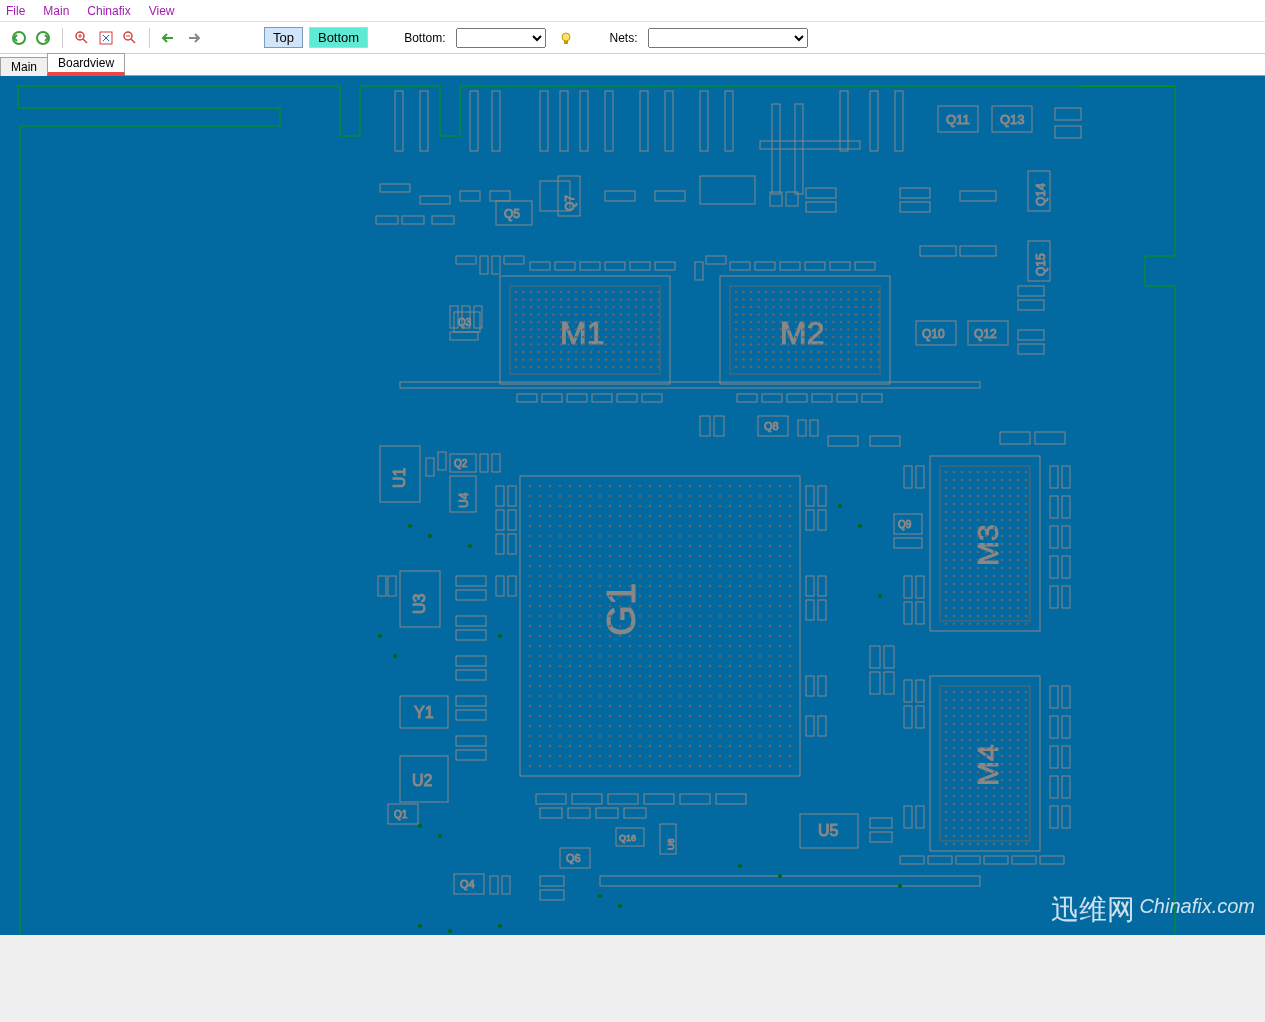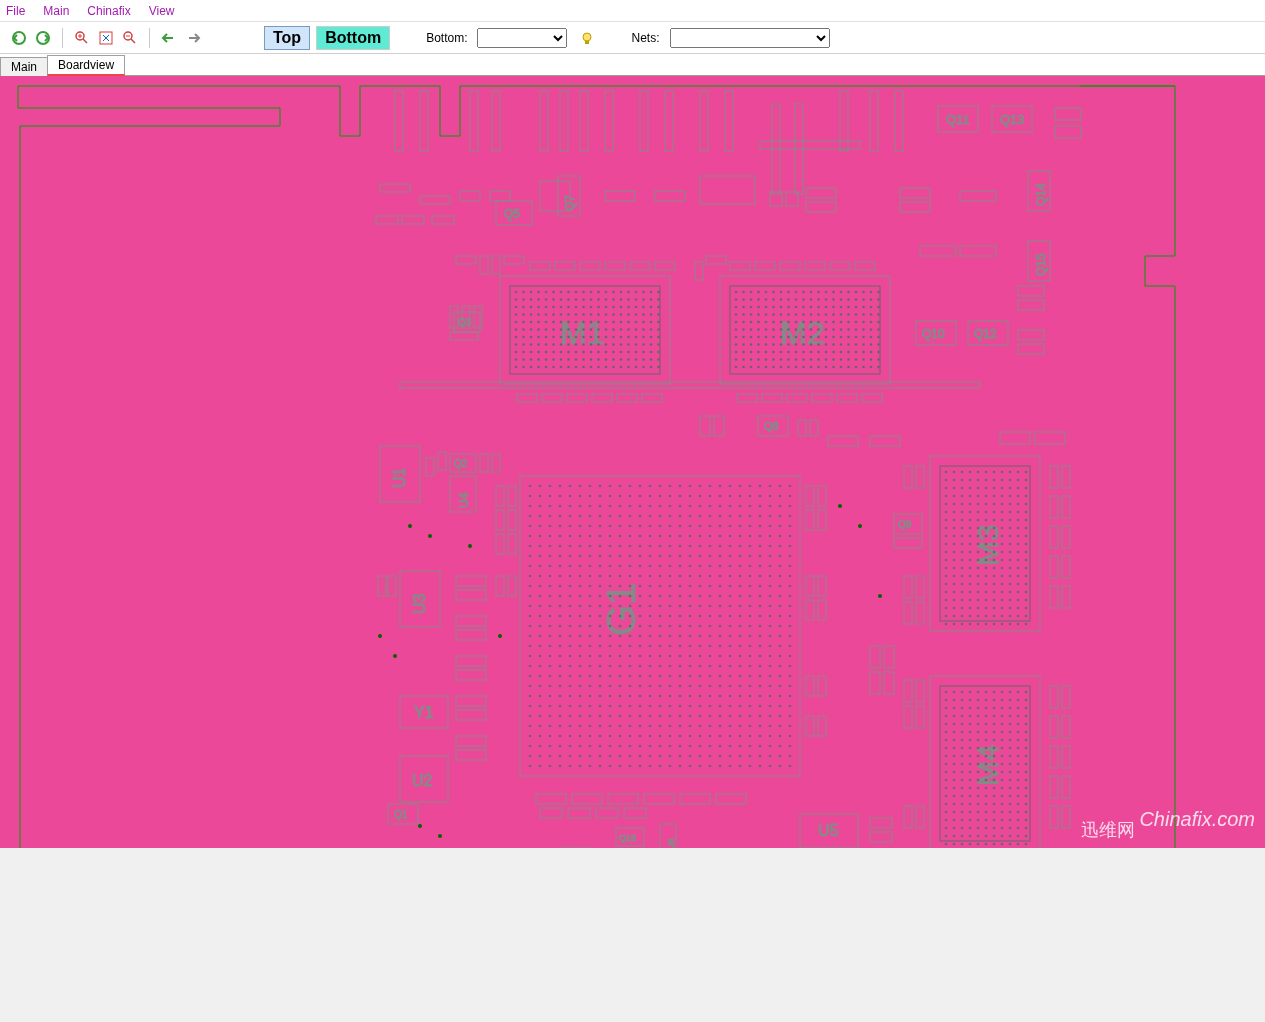--- a/index.html
+++ b/index.html
@@ -2,33 +2,33 @@
 <html><head>
 <meta charset="utf-8">
 <style>
 * { margin:0; padding:0; box-sizing:border-box; }
 body { font-family:"Segoe UI",Tahoma,sans-serif; font-size:12px; background:#f0f0f0; width:1265px; height:1022px; overflow:hidden; position:relative;}
 .menubar { background:#fff; border-bottom:1px solid #e0e0e0; padding:2px 6px; display:flex; gap:18px; height:22px; align-items:center;}
 .menubar span { color:#a21caf; cursor:default; }
 .toolbar { background:#fff; border-bottom:1px solid #d0d0d0; padding:4px 10px; display:flex; align-items:center; gap:6px; height:32px;}
 .tool-icon { width:18px; height:18px; display:inline-flex; align-items:center; justify-content:center; cursor:pointer;}
 .tool-sep { width:1px; height:20px; background:#ccc; margin:0 4px;}
-.btn-toggle { border:1px solid #7a9ac0; background:#d0e4fa; padding:2px 8px; font-size:16px; cursor:pointer;font-weight:bold;}
+.btn-toggle { border:1px solid #7a9ac0; background:#d0e4fa; padding:2px 8px; font-size:13px; cursor:pointer;}
 .btn-toggle.inactive { background:#5eead4; border:1px solid #ccc; }
 .lbl { margin-left:30px; margin-right:4px; }
 select { height:20px; font-size:12px; min-width:90px;}
 .bulb { width:16px; height:16px; margin-left:6px;}
 .tabs { background:#fff; display:flex; height:22px; border-bottom:1px solid #a0a0a0; align-items:flex-end;}
 .tab { border:1px solid #a0a0a0; border-bottom:none; padding:2px 10px; font-size:12px; background:#f0f0f0; margin-right:-1px; cursor:pointer; position:relative; top:1px;text-align:right;}
-.tab.active { background:#fff; border-bottom:2px solid #ef4444; z-index:2;}
-.viewport { background:#ec4899; width:1265px; height:772px; position:relative; overflow:hidden;}
+.tab.active { background:#fff; border-bottom:4px solid #ef4444; z-index:2;}
+.viewport { background:#0369a1; width:1265px; height:859px; position:relative; overflow:hidden;}
 svg.board { position:absolute; top:0; left:0; }
 .comp-label { font-family:Arial,sans-serif; fill:#888; }
 .watermark { position:absolute; right:10px; bottom:17px; color:#fff; font-size:20px; font-style:italic; opacity:.8; pointer-events:none;}
-.watermark2 { position:absolute; right:130px; bottom:6px; color:#fff; font-size:18px; font-family:"Microsoft YaHei",sans-serif; opacity:.8; pointer-events:none;}
+.watermark2 { position:absolute; right:130px; bottom:6px; color:#fff; font-size:28px; font-family:"Microsoft YaHei",sans-serif; opacity:.8; pointer-events:none;}
 </style>
 </head>
 <body>
 
 <div class="menubar">
   <span>File</span>
   <span>Main</span>
   <span>Chinafix</span>
   <span>View</span>
 </div>

